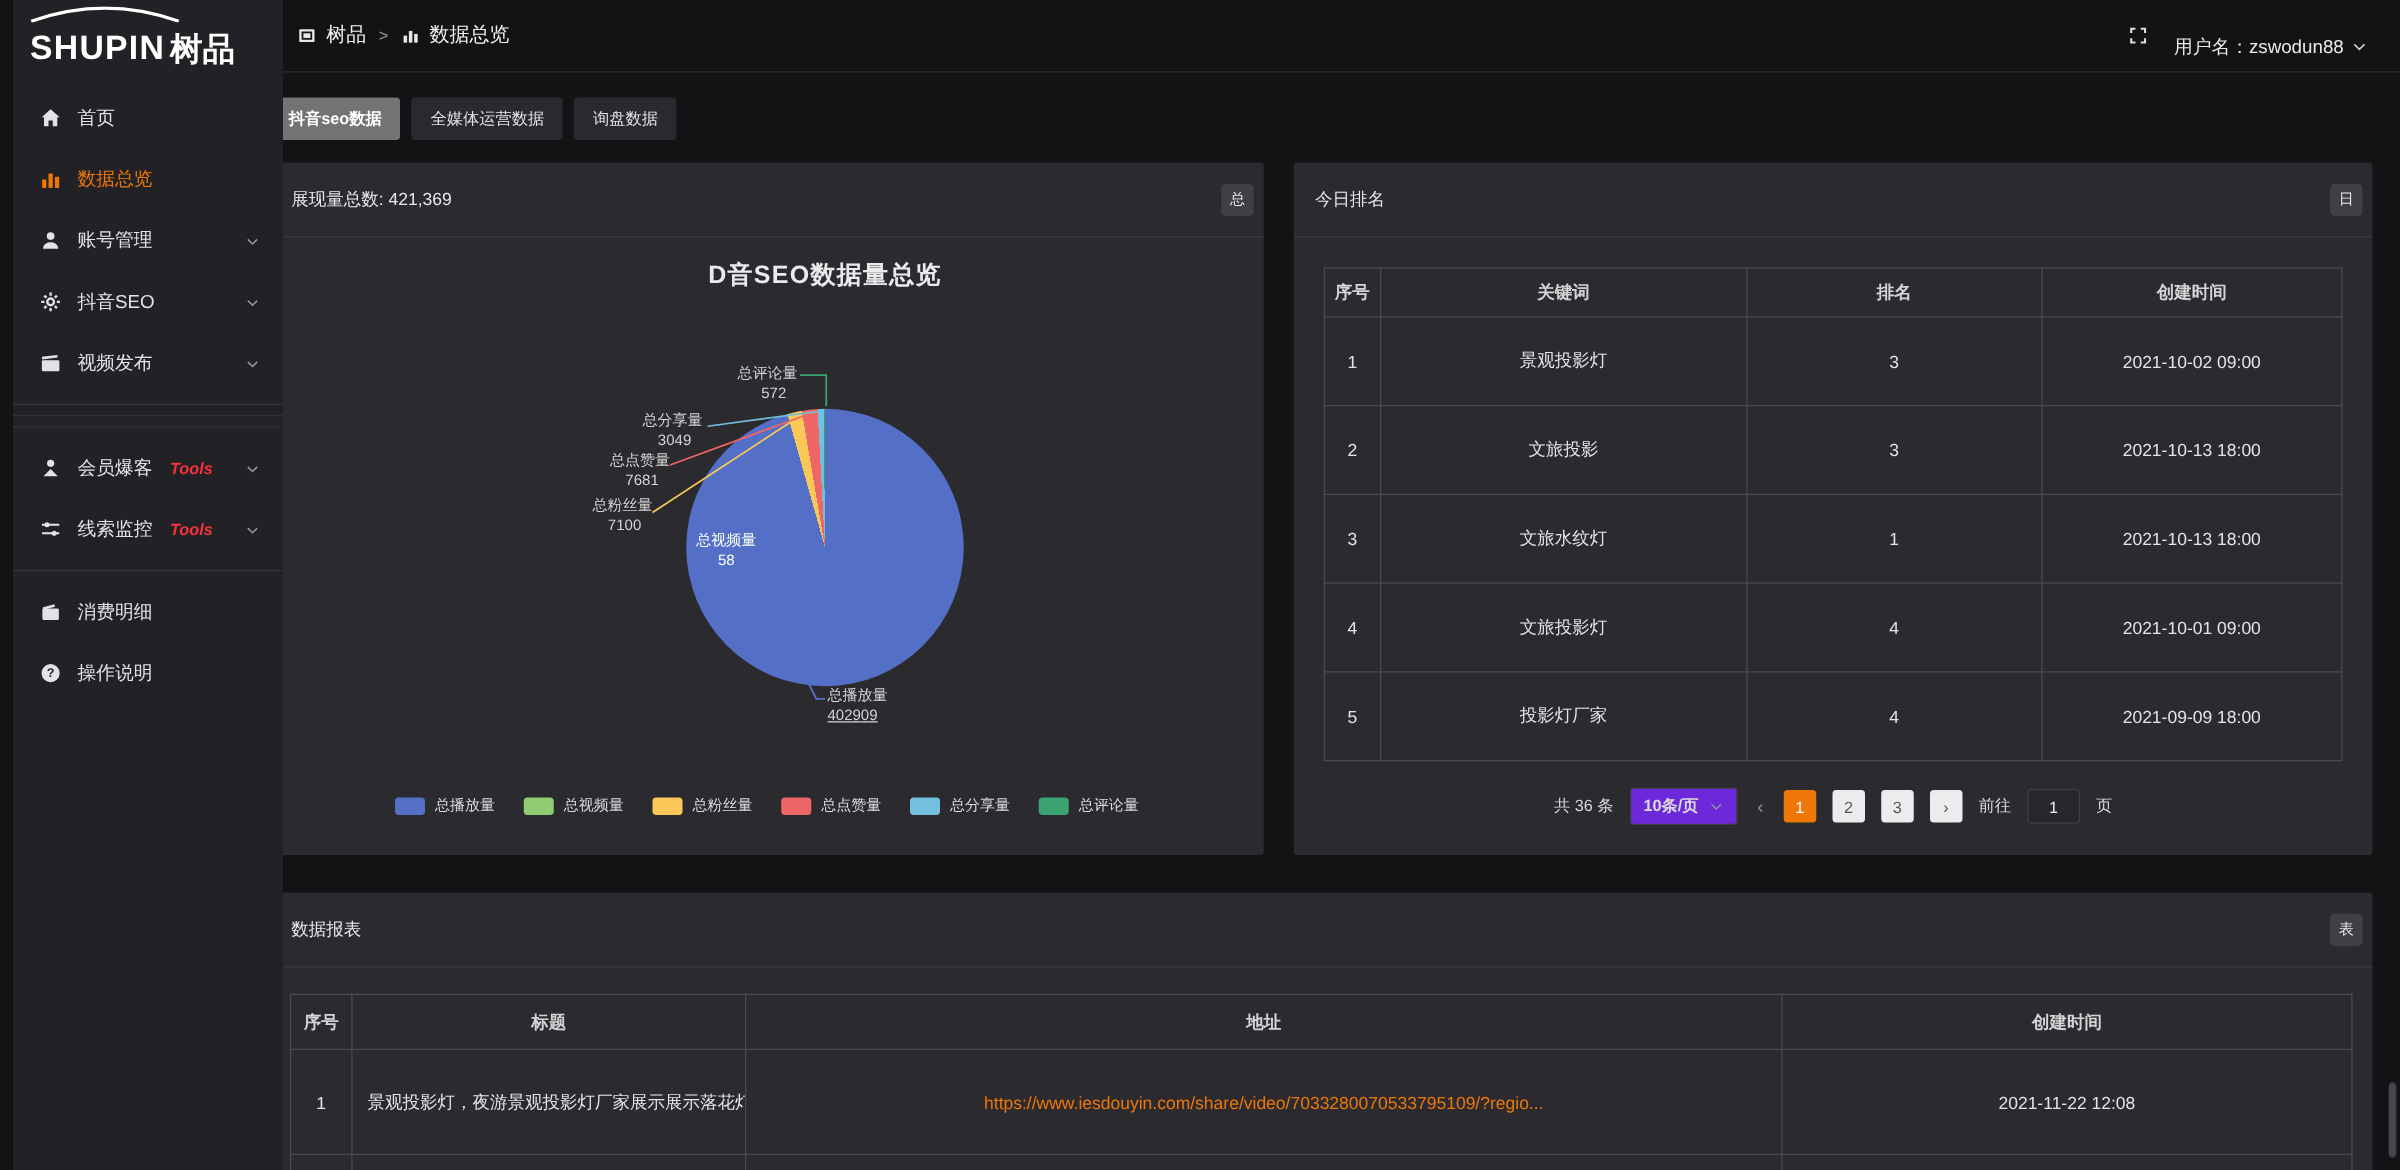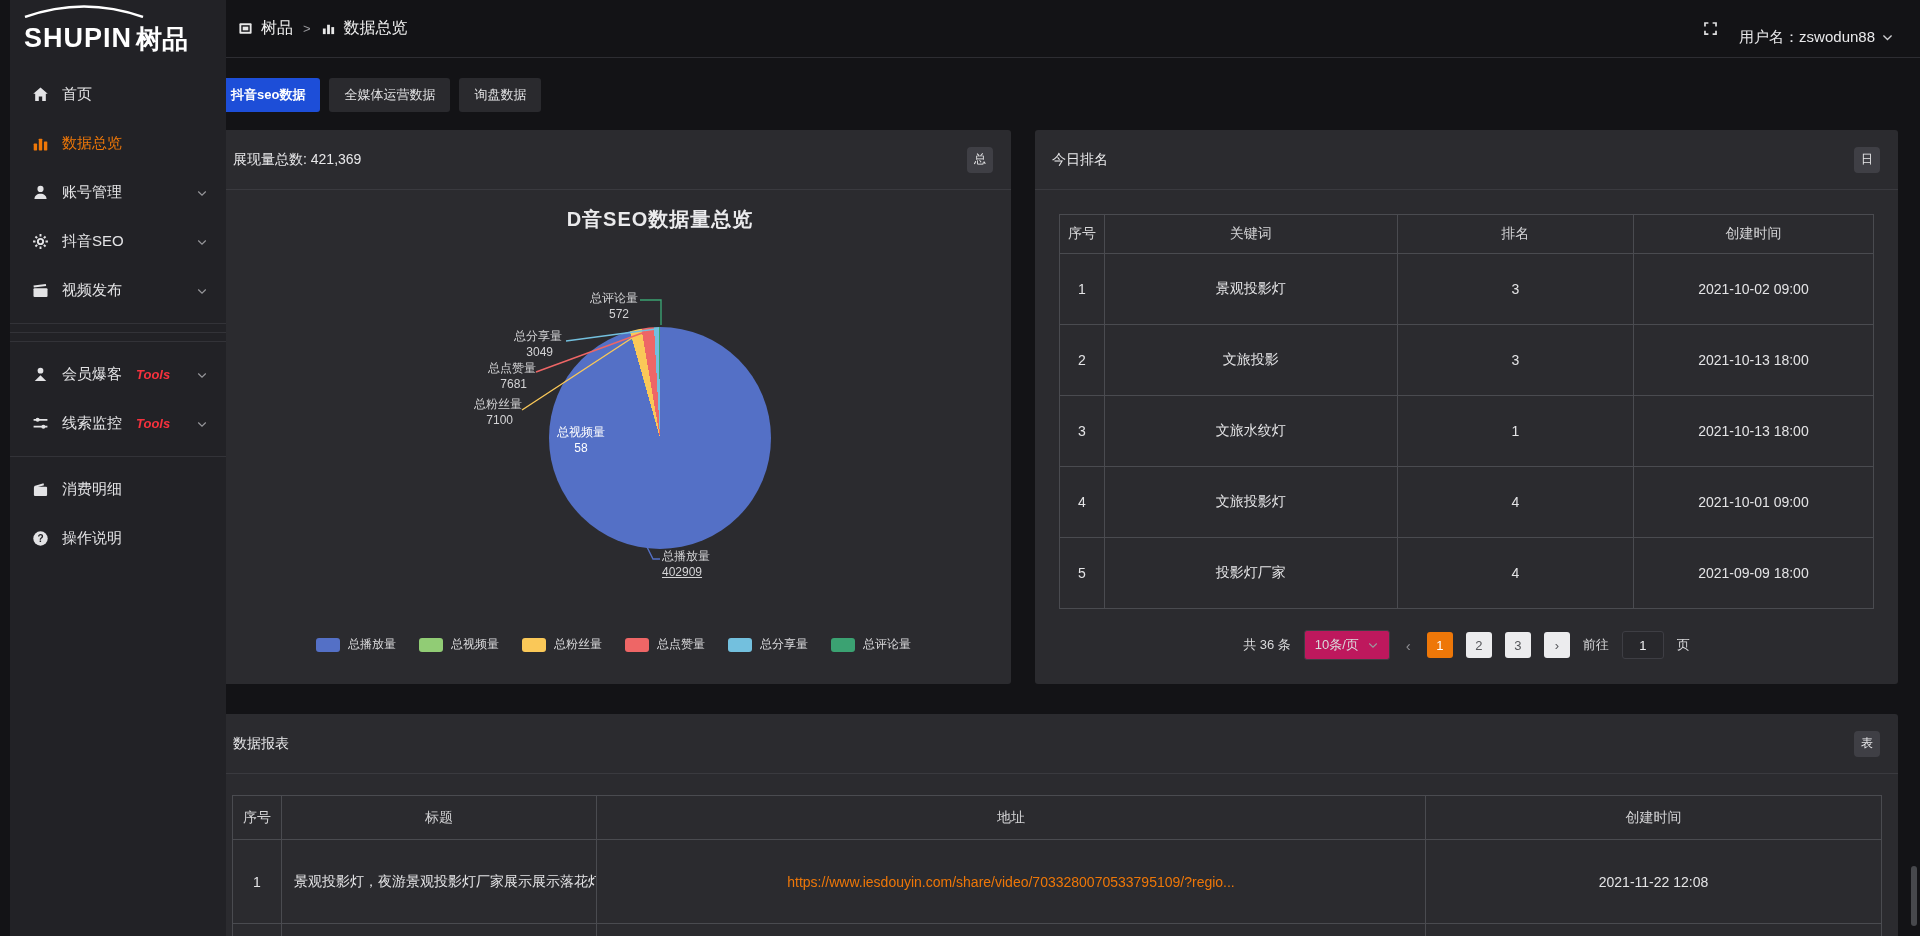--- a/index.html
+++ b/index.html
@@ -38,28 +38,28 @@
   .fs-icon svg { fill:#dedee0; display:block; }
   .user-box { display:flex; align-items:center; gap:6px; cursor:pointer;margin-top:17px; }
   .user-box svg { stroke:#cfcfd2; fill:none; stroke-width:1.6; }
 
   
   .main { position:absolute; left:216px; top:58px; right:0; bottom:0; overflow:hidden;
           padding:20px 22px 0 0; }
   .tabs { display:flex; gap:9px; margin-bottom:18px; }
   .tab { height:34px; padding:0 15px; display:flex; align-items:center; font-size:13px;
          border-radius:3px; background:#2a2a2e; color:#e2e2e4; cursor:pointer; }
-  .tab.active { background:#1d4ed8; color:#ffffff; font-weight:bold; }
+  .tab.active { background:#737373; color:#ffffff; font-weight:bold; }
 
   .row-panels { display:flex; gap:24px; height:554px; }
   .panel { background:#2b2b2f; border-radius:3px; }
   .panel-chart { width:795px; flex:0 0 795px; }
   .panel-rank  { flex:1; }
   .panel-head { height:60px; display:flex; align-items:center; justify-content:space-between;
-                padding:0 18px 0 17px; border-bottom:1px solid #3a3a3f;
+                padding:0 8px 0 17px; border-bottom:1px solid #3a3a3f;
                 color:#e8e8ea; font-size:14px; }
   .mini-badge { width:26px; height:26px; border-radius:4px; background:#3f3f45;
                 color:#e8e8ea; font-size:12px; display:flex; align-items:center;
                 justify-content:center; cursor:pointer; }
 
   
   .chart-box { position:relative; height:493px; }
   .chart-title { position:absolute; left:444px; top:16px; transform:translateX(-50%);
                  color:#eaeaec; font-size:20px; font-weight:600; letter-spacing:1px;
                  white-space:nowrap; }
@@ -80,33 +80,33 @@
   .pl-play .val { padding-right:0;text-decoration:underline; }
   .legend { position:absolute; left:0; right:0; top:446px; display:flex;
             justify-content:center; align-items:center; gap:23px; }
   .lg-item { display:flex; align-items:center; gap:8px; cursor:pointer; }
   .lg-swatch { width:24px; height:14px; border-radius:3px; }
   .lg-label { font-size:12px; color:#dcdcde; }
 
   
   table { border-collapse:collapse; table-layout:fixed; }
   th, td { border:1px solid #4a4b50; text-align:center; }
-  th { color:#d4d4d6; font-size:14px; font-weight:400; }
+  th { color:#d4d4d6; font-size:14px; font-weight:700; }
   td { color:#e4e4e6; font-size:14px; }
 
   .rank-table { width:calc(100% - 48px); margin:24px 24px 0 24px; }
   .rank-table th { height:39px; }
   .rank-table td { height:71px; }
   .rt-c0 { width:5.5%; } .rt-c1 { width:36%; } .rt-c2 { width:29%; } .rt-c3 { width:29.5%; }
 
   .pager { margin-top:21px; display:flex; justify-content:center; align-items:center;
            gap:13px; color:#dadadc; font-size:13px; }
-  .page-size { width:86px; height:30px; background:#be185d; border:1px solid #3e3e44;
+  .page-size { width:86px; height:30px; background:#6d28d9; border:1px solid #3e3e44;
                border-radius:3px; display:flex; align-items:center; justify-content:center;
-               gap:8px; cursor:pointer; }
+               gap:8px; cursor:pointer;font-weight:bold; }
   .page-size svg { stroke:#9a9a9e; fill:none; stroke-width:1.5; }
   .pg-prev { color:#8f8f94; font-size:15px; padding:0 3px; cursor:pointer; }
   .pg-btn { min-width:26px; height:26px; border-radius:3px; background:#ececee;
             color:#55565a; display:flex; align-items:center; justify-content:center;
             font-size:13px; cursor:pointer; }
   .pg-btn.active { background:#ee7708; color:#ffffff; }
   .goto-input { width:42px; height:28px; background:#28282c; border:1px solid #3e3e44;
                 border-radius:3px; color:#f0f0f2; text-align:center; font-size:13px; }
 
   

